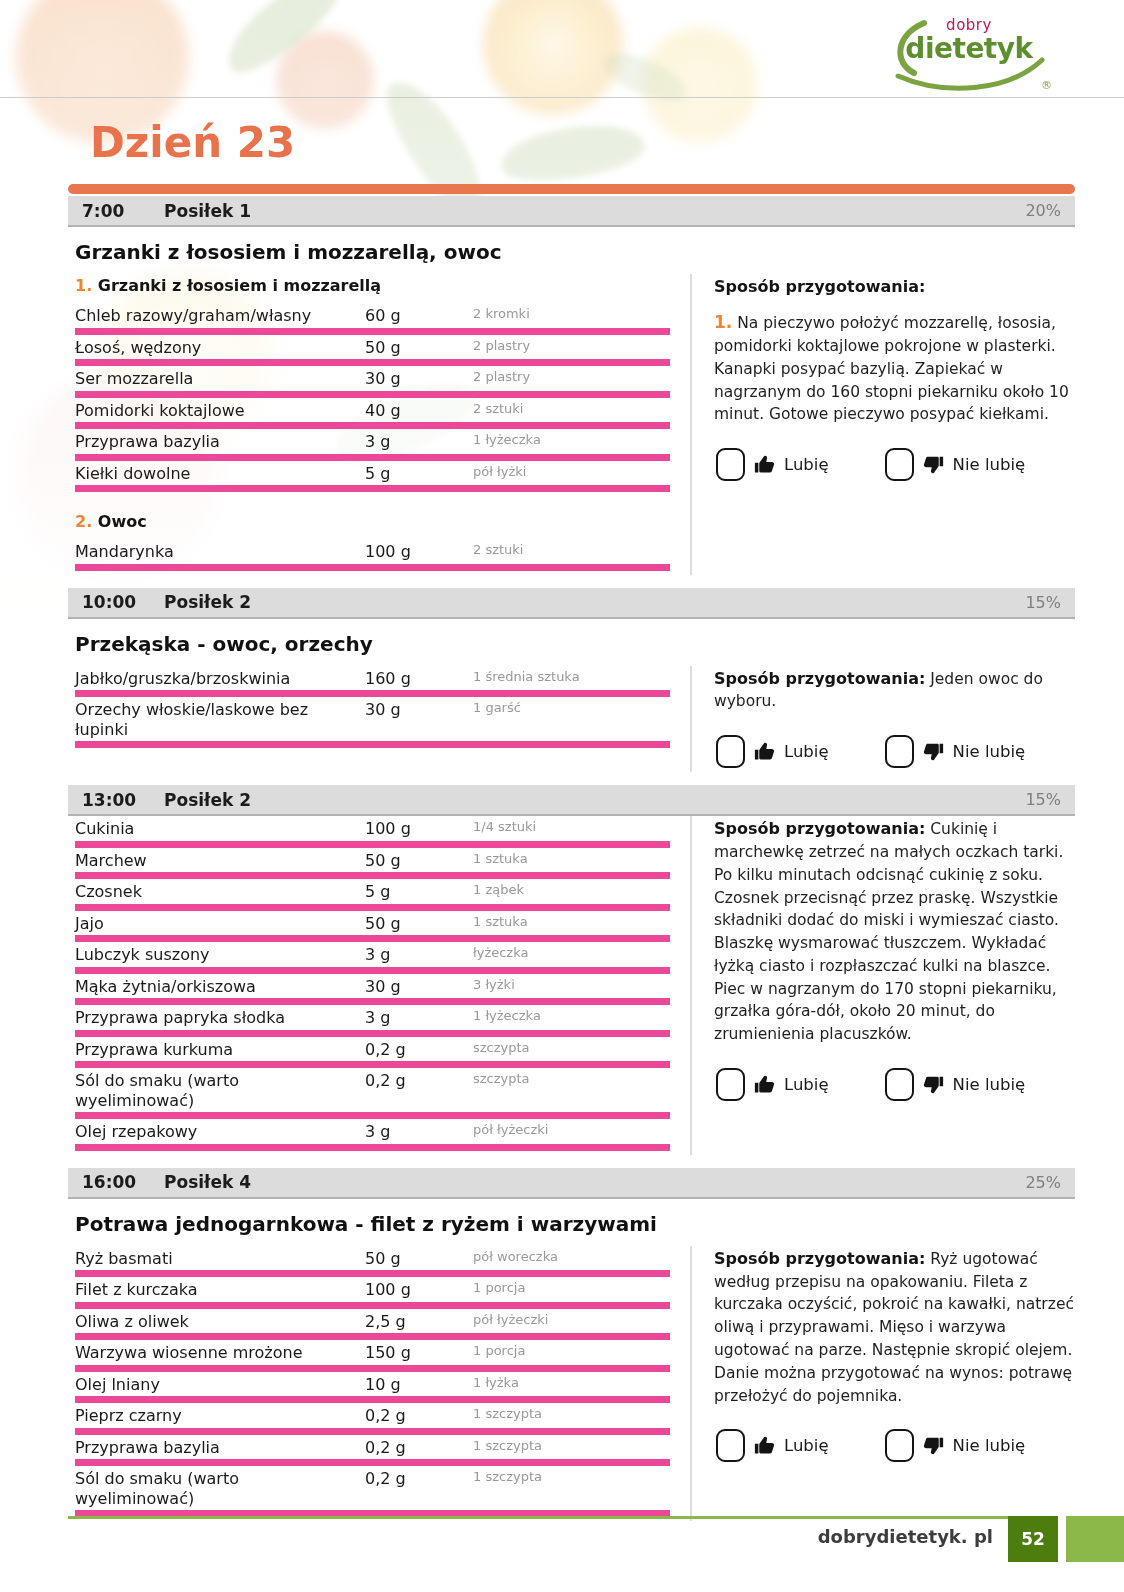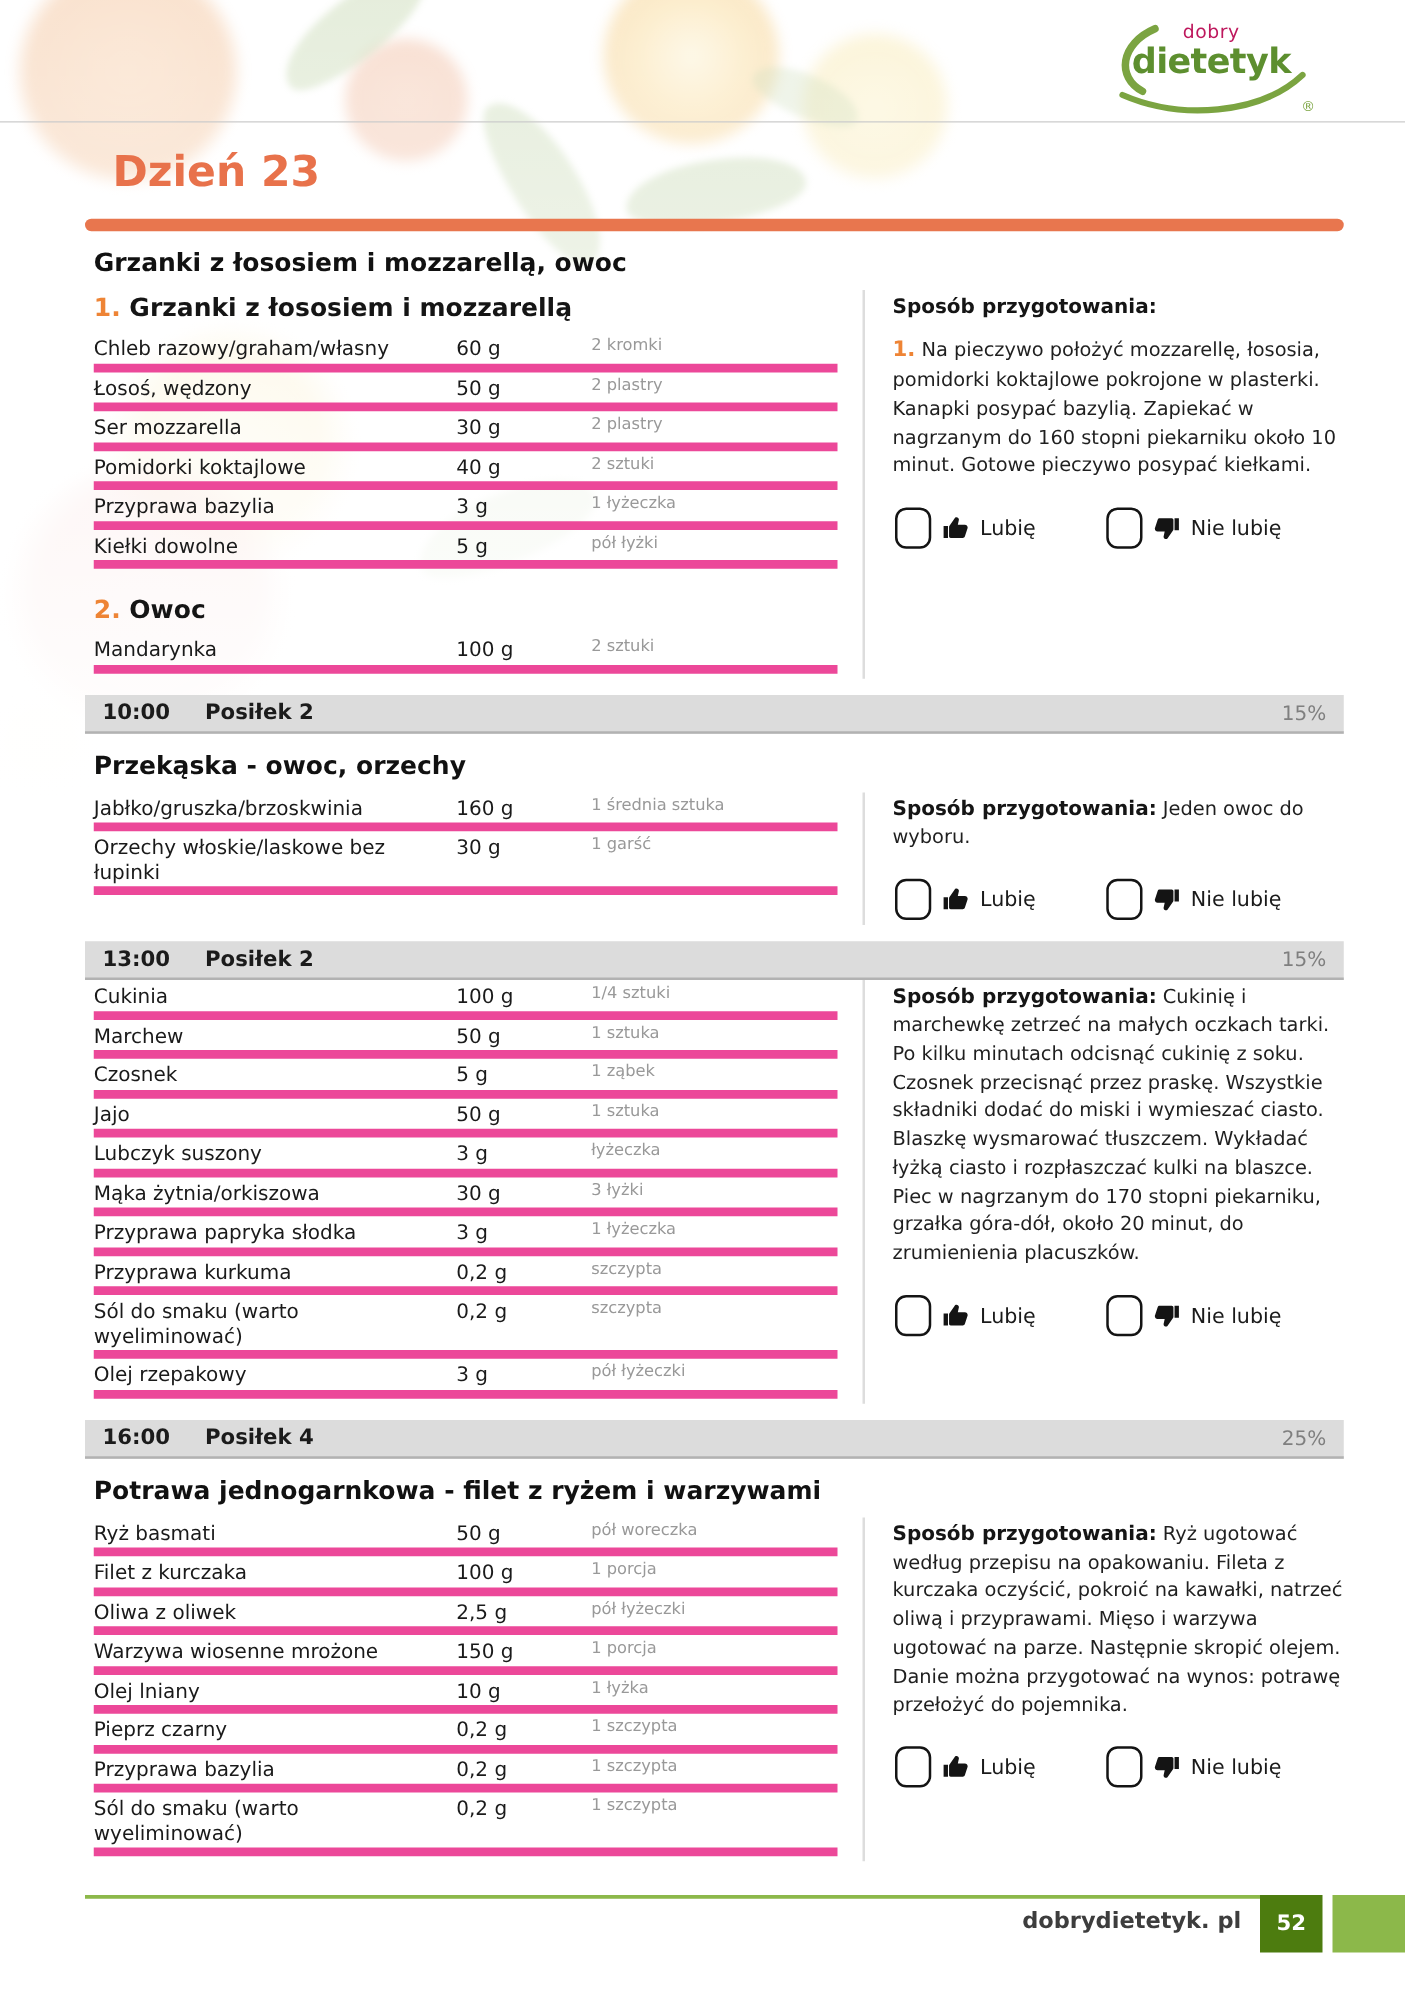--- a/index.html
+++ b/index.html
@@ -29,36 +29,36 @@
 
   
   .logo { position:absolute; top:10px; right:70px; width:170px; height:84px; z-index:5; }
   .logo svg { position:absolute; inset:0; }
   .logo .t1 { position:absolute; top:6px; left:0; width:100%; text-align:center; font-size:15px; color:#be185d; letter-spacing:.5px; }
   .logo .t2 { position:absolute; top:22px; left:0; width:100%; text-align:center; font-size:28px; font-weight:700; color:#5d8f2f; letter-spacing:-.5px; }
   .logo .reg { position:absolute; bottom:2px; right:2px; font-size:11px; color:#7ba441; }
 
   
   .content { position:relative; z-index:3; }
-  .page-title { margin:118px 0 0 90px; font-size:34px; font-weight:700; color:#e8724b; }
+  .page-title { margin:118px 0 0 90px; font-size:42px; font-weight:700; color:#e8724b; }
   .accent-bar { margin:17px 49px 0 68px; height:10px; border-radius:5px; background:#e8764e; }
 
   .section { margin-bottom:13px; }
   .meal-bar { display:flex; align-items:center; margin:2px 49px 0 68px; height:31px; background:#dcdcdc; border-bottom:2px solid #b2b2b2; padding:0 14px; font-size:17px; font-weight:700; }
   .meal-bar .time { width:82px; }
   .meal-bar .mname { flex:1; }
   .meal-bar .pct { font-weight:400; color:#7f7f7f; font-size:16px; }
 
   .sec-inner { margin:0 40px 0 68px; }
   .dish { margin:13px 0 10px 7px; font-size:20px; font-weight:700; color:#111; }
   .cols { display:flex; align-items:stretch; }
   .col-l { width:622px; padding:0 20px 4px 7px; }
   .col-r { flex:1; border-left:2px solid #dddddd; padding:1px 0 4px 22px; }
 
-  .group-h { font-size:20px; font-weight:700; margin:2px 0 8px 0; color:#151515; }
+  .group-h { font-size:16px; font-weight:700; margin:2px 0 8px 0; color:#151515; }
   .group-h .gnum, .gnum { color:#ee8435; font-weight:700; }
   .group-h.g2 { margin-top:20px; }
 
   .ing-row { display:flex; align-items:flex-start; min-height:26px; padding:3px 0 2px; border-bottom:7px solid #ec4899;gap:28px; }
   .ing-name { width:262px; font-size:16px; line-height:1.22; color:#1a1a1a; }
   .ing-amount { width:80px; font-size:16px; color:#1a1a1a; }
   .ing-portion { flex:1; font-size:13px; color:#999999; }
 
   .prep-head { font-size:16px; font-weight:700; margin:2px 0 14px; color:#151515; }
   .prep-text { font-size:15.5px; line-height:1.47; color:#1f1f1f; }
@@ -110,20 +110,25 @@
     <div class="t1">dobry</div>
     <div class="t2">dietetyk</div>
     <div class="reg">®</div>
   </div>
 
   <div class="content">
     <h1 class="page-title">Dzień 23</h1>
     <div class="accent-bar"></div>
 
     <section class="section">
+      <header class="meal-bar">
+        <span class="time">7:00</span>
+        <span class="mname">Posiłek 1</span>
+        <span class="pct">20%</span>
+      </header>
       <div class="sec-inner">
         <h2 class="dish">Grzanki z łososiem i mozzarellą, owoc</h2>
         <div class="cols">
           <div class="col-l">
             <h3 class="group-h"><span class="gnum">1.</span> <span>Grzanki z łososiem i mozzarellą</span></h3>
             <div class="rows">
   <div class="ing-row">
     <div class="ing-name">Chleb razowy/graham/własny</div>
     <div class="ing-amount">60 g</div>
     <div class="ing-portion">2 kromki</div>

